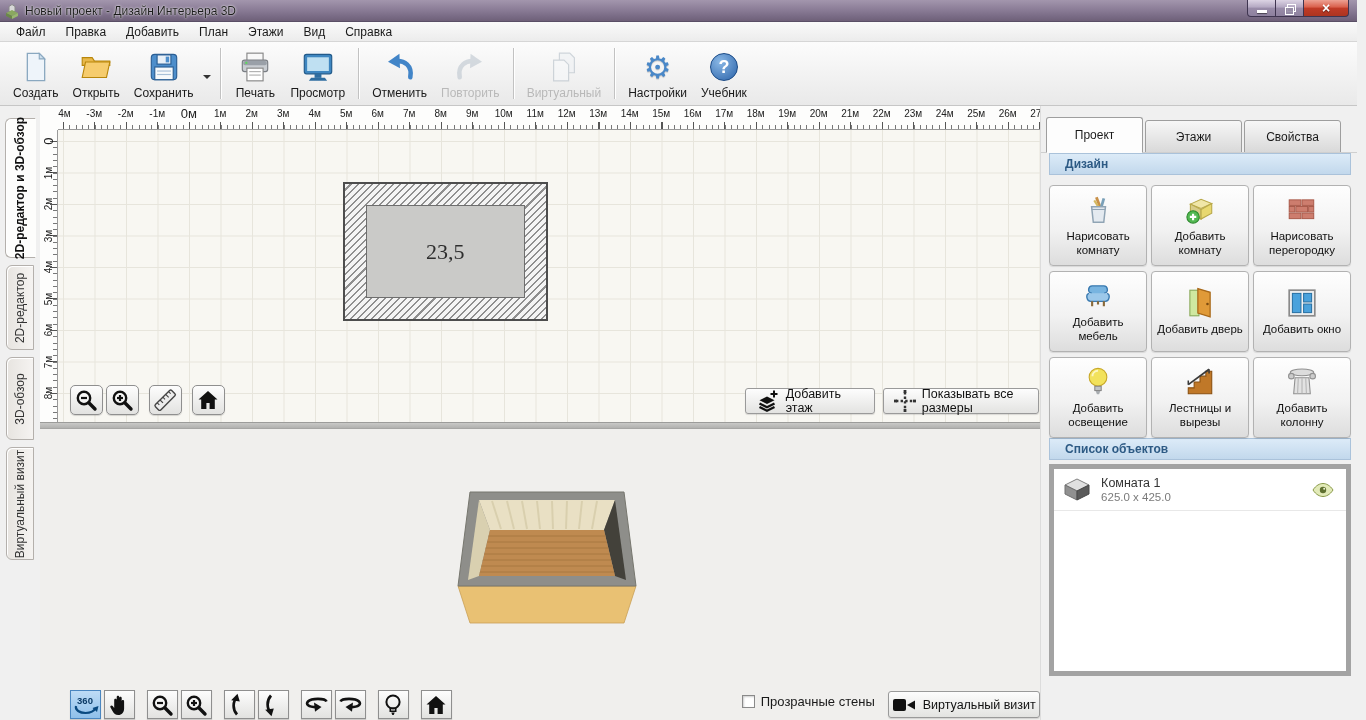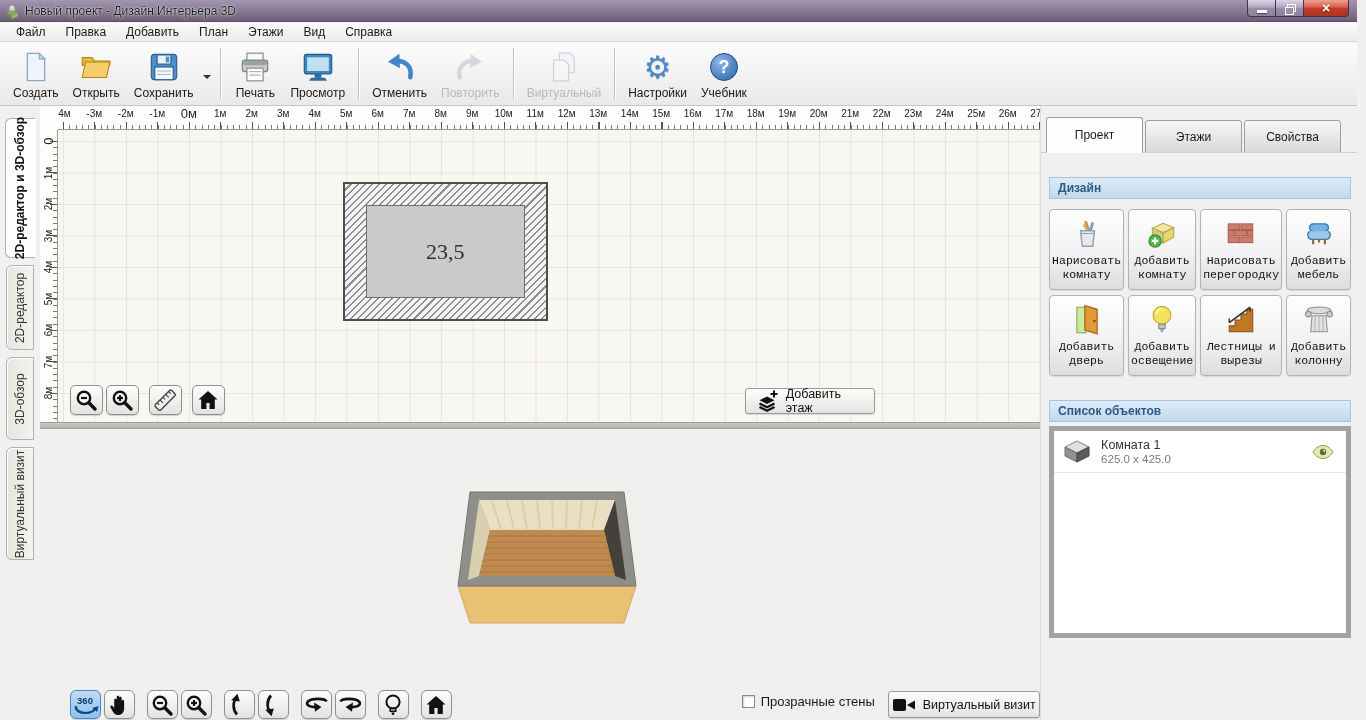--- a/index.html
+++ b/index.html
@@ -87,36 +87,36 @@
   
   .splitter { position:absolute; left:0; top:316px; width:1007px; height:7px; background:linear-gradient(180deg,#c9c9c7,#b1b1af); border-top:1px solid #9c9c9a; border-bottom:1px solid #a6a6a4; }
 
   
   .canvas3d { position:absolute; left:0; top:323px; width:1007px; height:259px; background:#f0efed; }
   .room3d { position:absolute; left:412px; top:57px; }
 
   
   .bottombar { position:absolute; left:0; top:582px; width:1007px; height:32px; background:#f0efed; }
   .nav3d { position:absolute; left:27px; top:2px; display:flex; }
-  .nav3d .nav-btn { width:31px; height:29px; border-radius:6px; }
+  .nav3d .nav-btn { width:31px; height:29px; border-radius:0; }
   .nav3d .nav-btn.gap { margin-left:12px; }
   .nav3d .nav-btn.active { background:linear-gradient(180deg,#bedcf6,#8fc0ea); border-color:#4a86c0; }
   .chk-row { position:absolute; left:702px; top:6px; display:flex; align-items:center; gap:6px; }
   .chk-box { width:13px; height:13px; background:#fff; border:1px solid #8a8a8a; box-shadow:inset 1px 1px 2px rgba(0,0,0,.2); }
   .chk-label { font-size:13px; color:#1a1a1a; white-space:nowrap; }
   .vv-btn { position:absolute; left:848px; top:3px; width:152px; height:27px; border:1px solid #9a9a9a; border-radius:3px; background:linear-gradient(180deg,#fdfdfd,#e3e3e1); display:flex; align-items:center; justify-content:center; gap:7px; font-size:12.5px; color:#111; box-shadow:0 1px 1px rgba(0,0,0,.12); }
 
   
   .right-panel { position:relative; width:319px; background:#f0f0f0; border-left:1px solid #dcdcdc; }
   .rp-tabs { position:absolute; left:5px; top:11px; right:16px; height:36px; display:flex; gap:2px; }
   .rp-tab { flex:1; border:1px solid #9e9e9e; border-radius:3px 3px 0 0; background:linear-gradient(180deg,#f7f7f7,#d9d9d9); display:flex; align-items:center; justify-content:center; font-size:12px; color:#1a1a1a; height:33px; margin-top:3px; }
   .rp-tab.active { background:#fdfdfd; height:36px; margin-top:0; border-bottom:1px solid #fdfdfd; z-index:2; font-size:12px; }
   .rp-body { position:absolute; left:0; top:46px; right:0; bottom:0; border-top:1px solid #cfcfcf; background:#f0f0f0; padding:0 6px 0 8px; }
-  .rp-header { height:22px; margin-top:24px; background:linear-gradient(180deg,#dcebf8,#c2d8ec); border:1px solid #aac2da; display:flex; align-items:center; padding-left:8px; font-size:12px; font-weight:bold; color:#2d5a84; }
-  .design-grid { margin-top:10px; display:grid; grid-template-columns:repeat(4,1fr); gap:5px 4px;font-family:Liberation Mono, monospace; }
+  .rp-header { height:22px; margin-top:0; background:linear-gradient(180deg,#dcebf8,#c2d8ec); border:1px solid #aac2da; display:flex; align-items:center; padding-left:15px; font-size:12px; font-weight:bold; color:#2d5a84; }
+  .design-grid { margin-top:10px; display:grid; grid-template-columns:repeat(3,1fr); gap:5px 4px; }
   .design-btn { height:81px; border:1px solid #b2b2b2; border-radius:4px; background:linear-gradient(180deg,#fefefe 0%,#f2f2f2 55%,#dddddd 100%); display:flex; flex-direction:column; align-items:center; justify-content:center; gap:4px; padding:4px 2px; box-shadow:0 1px 1px rgba(0,0,0,.1); }
   .design-btn .d-icon { height:32px; display:flex; align-items:center; justify-content:center; }
   .design-btn .d-label { font-size:11.5px; line-height:1.2; color:#111; text-align:center; }
   .object-list { margin-top:4px; height:212px; background:#fff; border:5px solid #a3a3a3; }
   .obj-item { display:flex; align-items:center; padding:7px 8px 7px 8px; border-bottom:1px solid #e8e8e8; }
   .obj-icon { margin-right:9px; display:flex; }
   .obj-texts { display:flex; flex-direction:column; gap:1px; }
   .obj-title { font-size:12.5px; color:#333; }
   .obj-size { font-size:11.5px; color:#7a7a7a; }
   .obj-eye { margin-left:auto; display:flex; padding-right:4px; }
@@ -377,20 +377,37 @@
           <span class="p-icon">
               <svg width="24" height="23" viewBox="0 0 24 23">
                 <path d="M11 6.5l7.5 3.8L11 14 3.5 10.3z" fill="#111"></path>
                 <path d="M3.5 13.5L11 17.3l7.5-3.8" fill="none" stroke="#111" stroke-width="2.3"></path>
                 <path d="M3.5 17L11 20.8 18.5 17" fill="none" stroke="#111" stroke-width="2.3"></path>
                 <path d="M14.5 4h7M18 0.5v7" stroke="#111" stroke-width="2"></path>
               </svg>
             </span>
           <span>Добавить этаж</span>
         </div>
+        <div class="plan-btn btn-show-dims">
+          <span class="p-icon">
+              <svg width="22" height="22" viewBox="0 0 22 22">
+                <g stroke="#333" stroke-width="2.4" stroke-dasharray="2.4 2.2">
+                  <line x1="2" y1="11" x2="20" y2="11"></line>
+                  <line x1="11" y1="2" x2="11" y2="20"></line>
+                </g>
+                <g fill="#333">
+                  <rect x="0" y="9.6" width="3" height="2.8"></rect>
+                  <rect x="19" y="9.6" width="3" height="2.8"></rect>
+                  <rect x="9.6" y="0" width="2.8" height="3"></rect>
+                  <rect x="9.6" y="19" width="2.8" height="3"></rect>
+                </g>
+              </svg>
+            </span>
+          <span>Показывать все размеры</span>
+        </div>
       </div>
 
       <div class="splitter"></div>
 
       <div class="canvas3d">
         <svg class="room3d" width="190" height="145" viewBox="0 0 190 145">
           <polygon points="6,100 184,100 172,137 18,137" fill="#e9c173" stroke="#c9a055" stroke-width="0.8"></polygon>
           <polygon points="18,6 172,6 184,100 6,100" fill="#8e8e8a"></polygon>
           <polygon points="27,14 163,14 152,44 38,44" fill="#e9e0c4"></polygon>
           <g stroke="#d9cfae" stroke-width="2">
@@ -588,20 +605,31 @@
                 <svg width="30" height="32" viewBox="0 0 28 30">
                   <rect x="4.5" y="3" width="8.5" height="24" fill="#cfe8a0" stroke="#88a858"></rect>
                   <path d="M12 1.5l11.5 3.5v23l-11.5-3.5z" fill="#e09a38" stroke="#a86818" stroke-width="1.2"></path>
                   <circle cx="21" cy="16" r="1.2" fill="#7a4a10"></circle>
                 </svg>
               </div>
               <div class="d-label">Добавить дверь</div>
             </div>
             <div class="design-btn">
               <div class="d-icon">
+                <svg width="32" height="32" viewBox="0 0 30 30">
+                  <rect x="3" y="3" width="24" height="24" fill="#f2f2f2" stroke="#8a8a8a" stroke-width="1.6"></rect>
+                  <rect x="6" y="6" width="8" height="18" fill="#4aa2dc" stroke="#2a72a4"></rect>
+                  <rect x="16.5" y="6" width="7.5" height="8" fill="#4aa2dc" stroke="#2a72a4"></rect>
+                  <rect x="16.5" y="16" width="7.5" height="8" fill="#4aa2dc" stroke="#2a72a4"></rect>
+                </svg>
+              </div>
+              <div class="d-label">Добавить окно</div>
+            </div>
+            <div class="design-btn">
+              <div class="d-icon">
                 <svg width="28" height="32" viewBox="0 0 26 30">
                   <circle cx="13" cy="10.5" r="8.3" fill="#f2e25c" stroke="#c8a828"></circle>
                   <path d="M13 4.5c-3 0-5.2 2.2-5.2 5.2" stroke="#fcf6c0" stroke-width="1.8" fill="none"></path>
                   <rect x="10" y="19" width="6" height="4" fill="#c0c4c8" stroke="#888"></rect>
                   <path d="M10.8 23.5h4.4l-1.2 3h-2z" fill="#a8acb0"></path>
                 </svg>
               </div>
               <div class="d-label">Добавить освещение</div>
             </div>
             <div class="design-btn">

